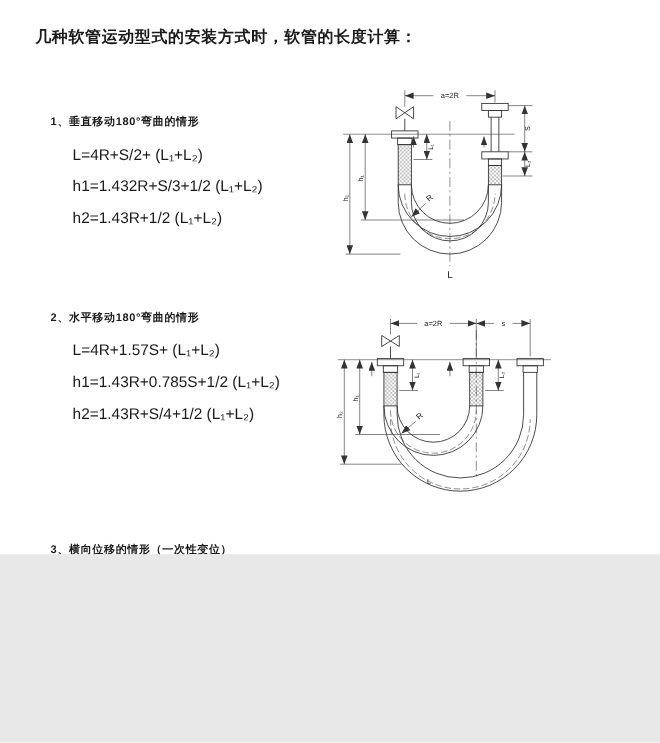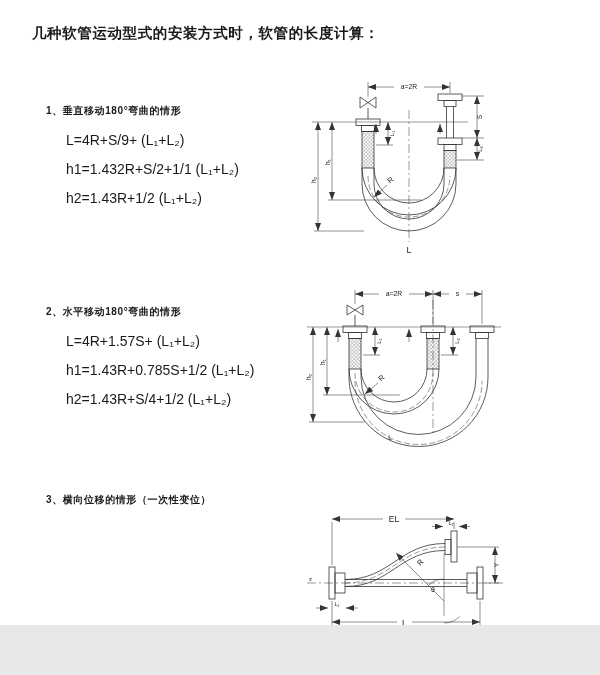--- a/index.html
+++ b/index.html
@@ -1,39 +1,39 @@
 <!DOCTYPE html>
 <html><head>
 <meta charset="utf-8">
 <style>
   html,body{margin:0;padding:0;background:#e8e8e8;}
-  .page{position:relative;width:600px;height:625px;background:#ffffff;
+  .page{position:relative;width:600px;height:504px;background:#ffffff;
         font-family:"Liberation Sans",sans-serif;color:#1a1a1a;overflow:hidden;margin:0 auto;}
   .title{position:absolute;left:32px;top:24px;font-size:14.5px;font-weight:bold;letter-spacing:.6px;}
   .sec{position:absolute;left:46px;}
   .heading{font-size:10px;font-weight:bold;letter-spacing:.6px;margin:0 0 8px 0;}
   .formula{font-size:14px;line-height:29px;padding-left:20px;margin:0;white-space:pre;}
   svg.diag{position:absolute;}
   svg text{font-family:"Liberation Sans",sans-serif;fill:#222;}
 </style>
 </head>
 <body>
 
 <div class="page">
 
   <div class="title">几种软管运动型式的安装方式时，软管的长度计算：</div>
 
   <div class="sec" style="top:104px">
     <div class="heading">1、垂直移动180°弯曲的情形</div>
-    <p class="formula">L=4R+S/9+ (L₁+L₂)</p>
-    <p class="formula">h1=1.432R+S/2+1/1 (L₁+L₂)</p>
+    <p class="formula">L=4R+S/2+ (L₁+L₂)</p>
+    <p class="formula">h1=1.432R+S/3+1/2 (L₁+L₂)</p>
     <p class="formula">h2=1.43R+1/2 (L₁+L₂)</p>
   </div>
 
-  <div class="sec" style="top:305px">
+  <div class="sec" style="top:282px">
     <div class="heading">2、水平移动180°弯曲的情形</div>
     <p class="formula">L=4R+1.57S+ (L₁+L₂)</p>
     <p class="formula">h1=1.43R+0.785S+1/2 (L₁+L₂)</p>
     <p class="formula">h2=1.43R+S/4+1/2 (L₁+L₂)</p>
   </div>
 
   <div class="sec" style="top:493px">
     <div class="heading">3、横向位移的情形（一次性变位）</div>
   </div>
 

